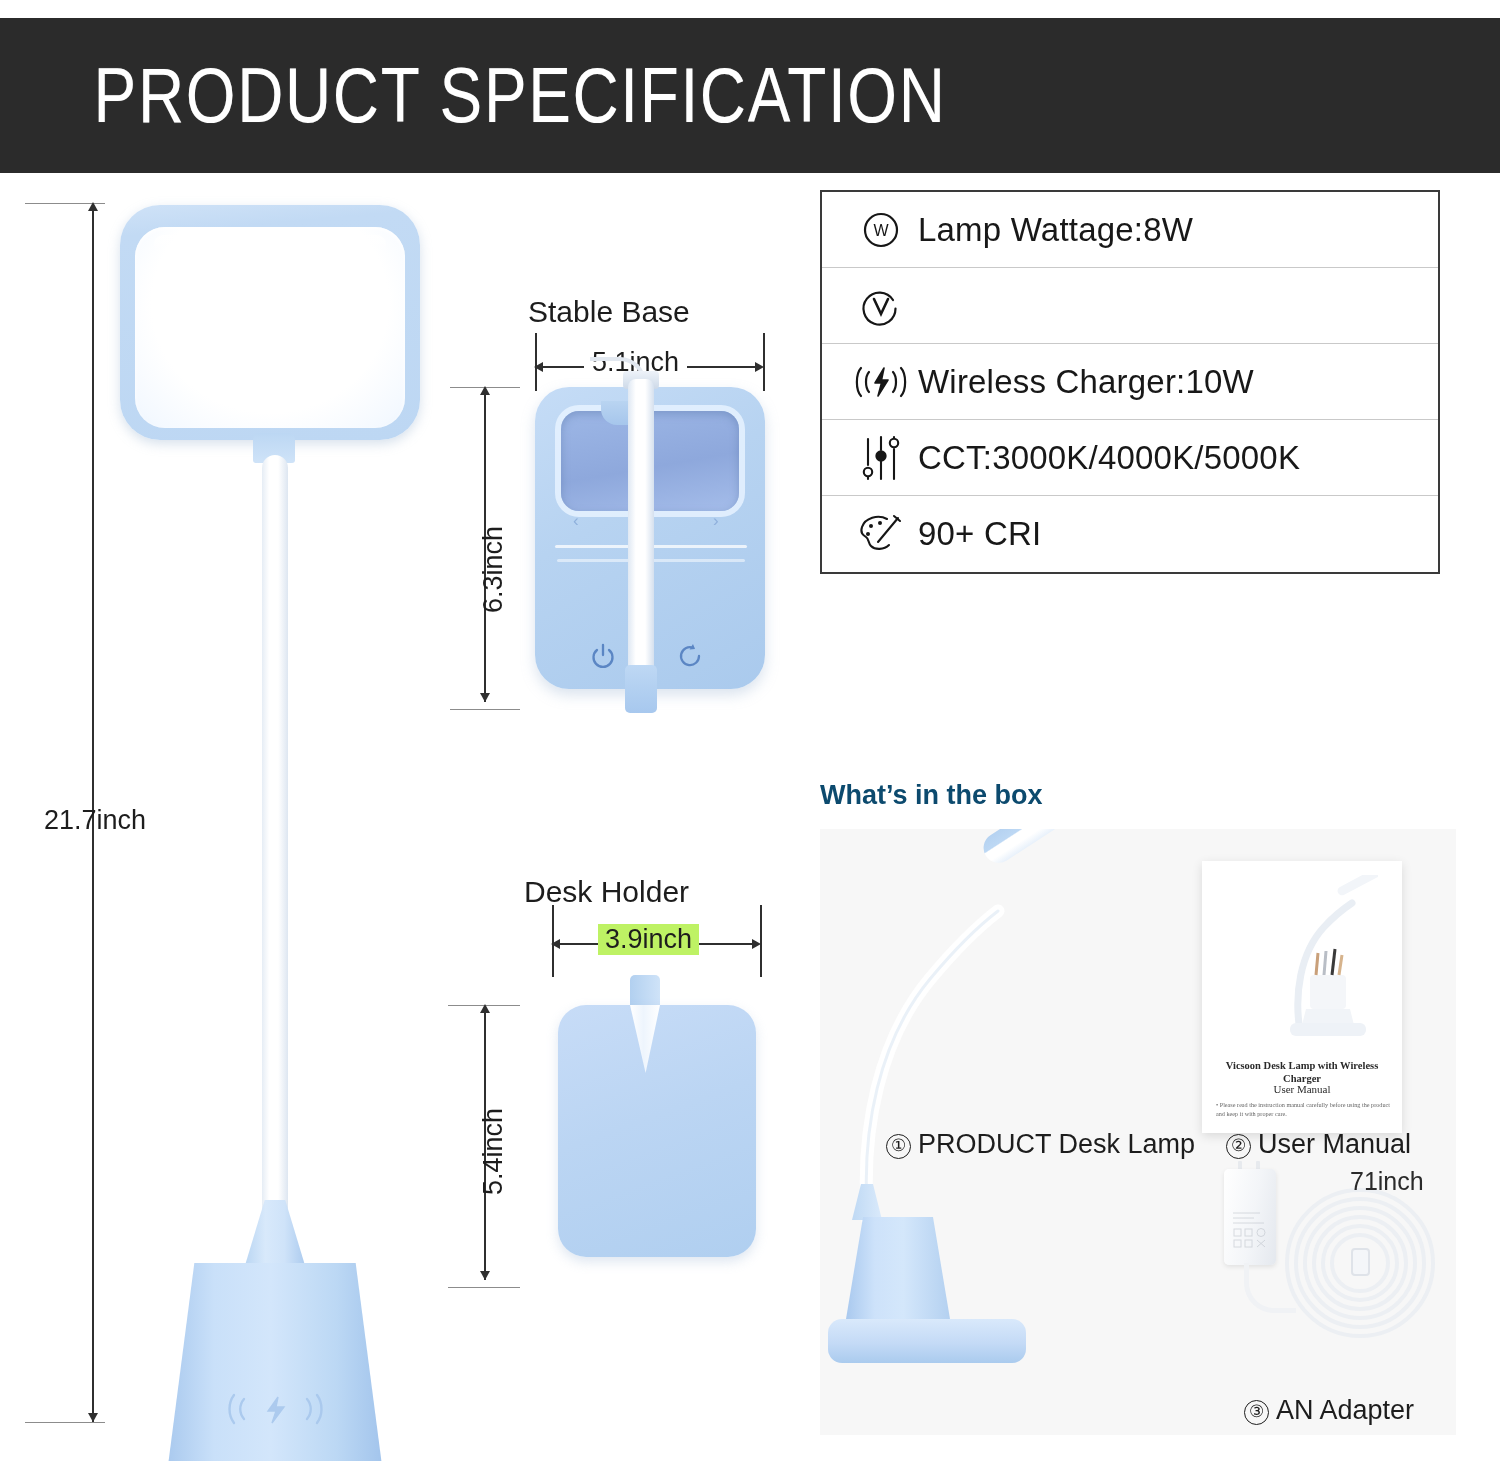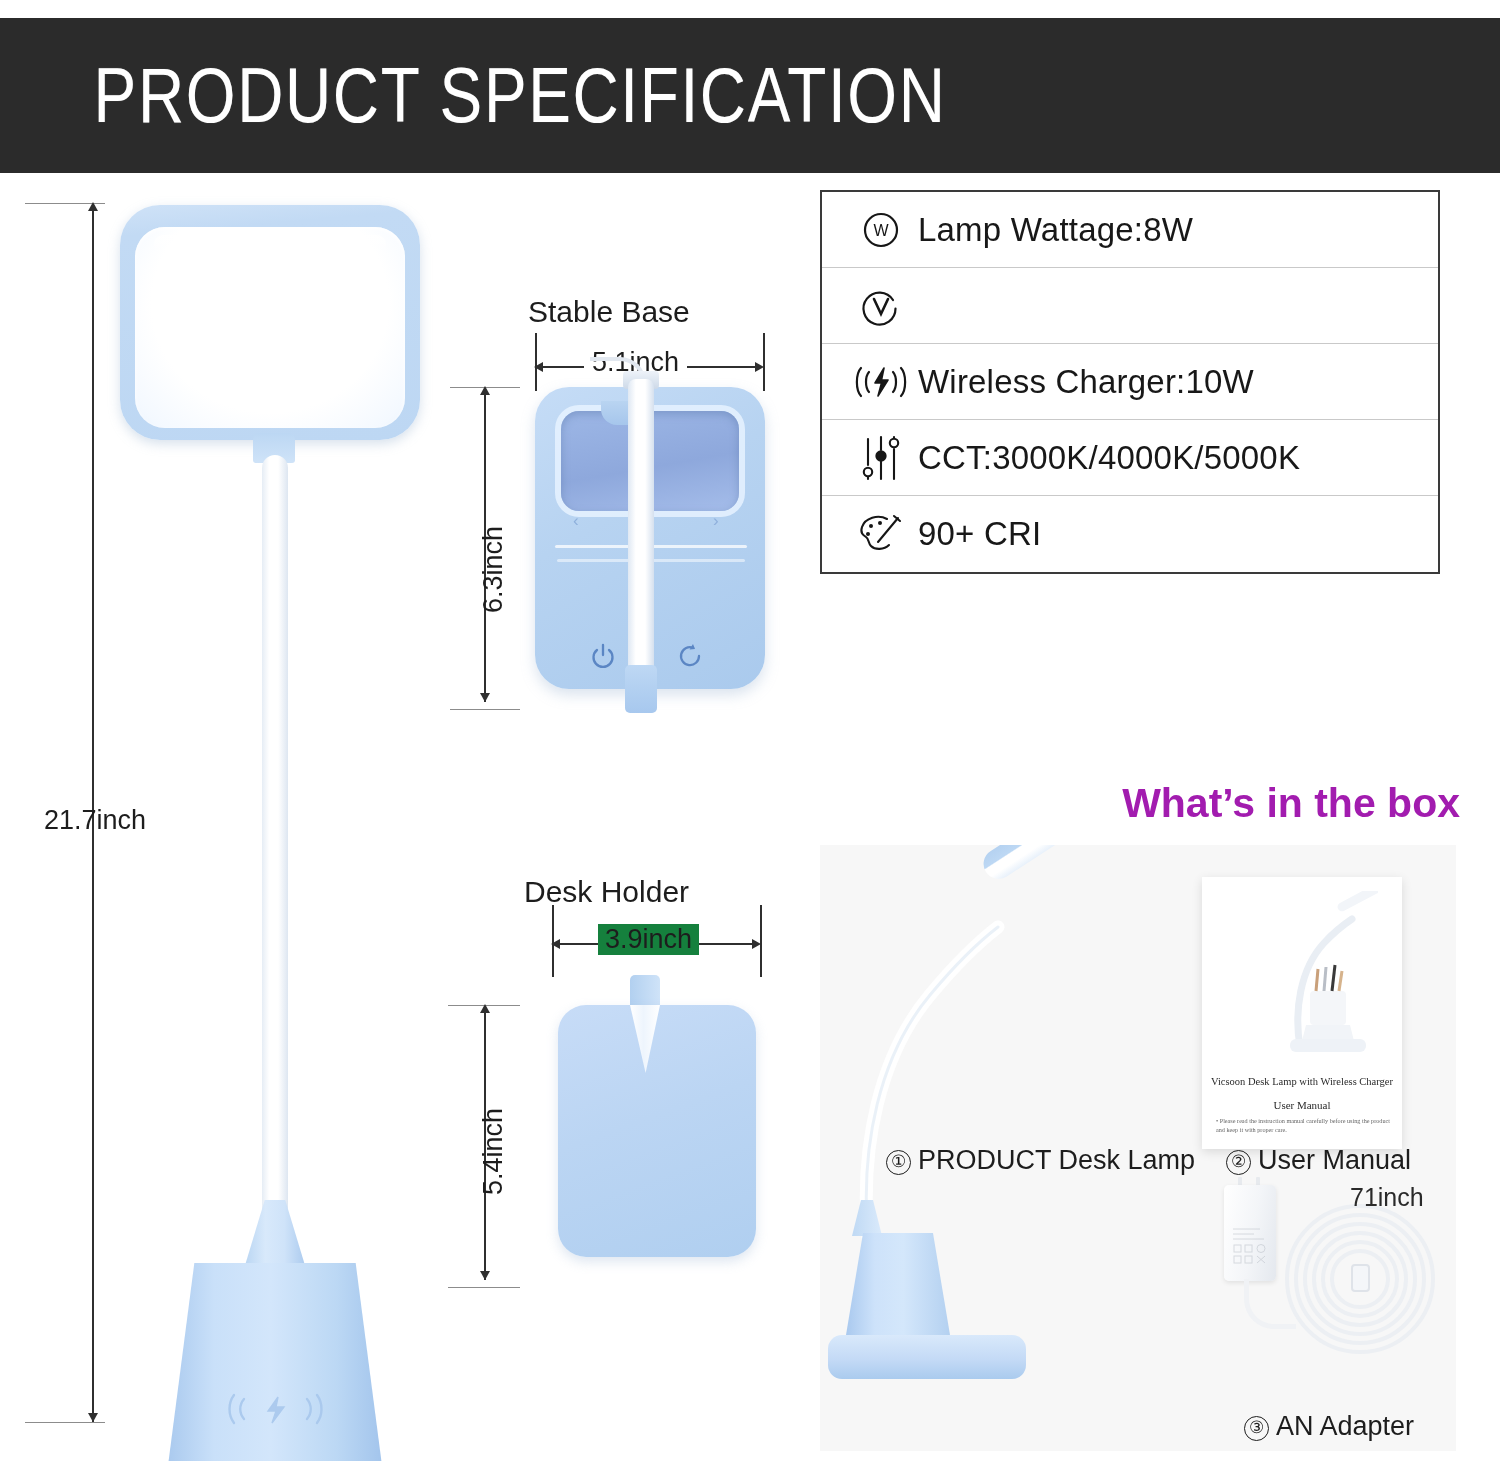--- a/index.html
+++ b/index.html
@@ -184,22 +184,22 @@
   .spec-icon {
     width: 74px; flex: 0 0 74px;
     display: flex; align-items: center; justify-content: center;
     color: #161616;
   }
   .spec-text { font-size: 33px; color: #181818; letter-spacing: .2px; }
 
   
   #box-section { position: absolute; left: 820px; top: 780px; width: 640px; }
   #box-title {
-    text-align: right; font-size: 41px; font-weight: bold;
-    color: #a21caf; margin-bottom: 18px;
+    text-align: left; font-size: 27px; font-weight: bold;
+    color: #0c4a6e; margin-bottom: 18px;
   }
   #box-panel {
     position: relative;
     width: 636px; height: 606px;
     background: #f7f7f7;
     overflow: hidden;
   }
 
   
   #box-lamp { position: absolute; left: 0; top: 0; width: 330px; height: 600px; }
@@ -236,21 +236,21 @@
     position: absolute; left: 382px; top: 32px;
     width: 200px; height: 272px;
     background: #ffffff;
     box-shadow: 0 3px 10px rgba(0,0,0,.12);
     overflow: hidden;
   }
   #manual-photo { position: absolute; left: 26px; top: 14px; width: 150px; height: 180px; }
   #manual-title-1 {
     position: absolute; left: 8px; top: 198px; width: 184px;
     text-align: center; font-family: "Liberation Serif", serif;
-    font-weight: normal; font-size: 10.5px; color: #2a2a2a; line-height: 1.25;
+    font-weight: bold; font-size: 10.5px; color: #2a2a2a; line-height: 1.25;
   }
   #manual-title-2 {
     position: absolute; left: 8px; top: 222px; width: 184px;
     text-align: center; font-family: "Liberation Serif", serif;
     font-size: 11px; color: #2a2a2a;
   }
   #manual-note {
     position: absolute; left: 14px; top: 240px; width: 176px;
     font-family: "Liberation Serif", serif;
     font-size: 6.2px; color: #666; line-height: 1.4;
@@ -369,21 +369,21 @@
 </div>
 
 <div id="lamp-holder-figure">
   <div class="dim-label" style="left:84px; top:0px; font-size:30px;">Desk Holder</div>
 
   <div class="dimline" style="left:112px; top:30px; width:1.6px; height:72px;"></div>
   <div class="dimline" style="left:320px; top:30px; width:1.6px; height:72px;"></div>
   <div class="dimline" style="left:117px; top:68px; width:198px; height:1.6px;"></div>
   <div class="arrow arrow-left" style="left:111px; top:64px;"></div>
   <div class="arrow arrow-right" style="left:312px; top:64px;"></div>
-  <div class="dim-label" style="left:158px; top:49px; background:#15803d; padding:0 7px;">3.9inch</div>
+  <div class="dim-label" style="left:158px; top:49px; background:#bef264; padding:0 7px;">3.9inch</div>
 
   <div class="ext-line" style="left:8px; top:130px; width:72px;"></div>
   <div class="ext-line" style="left:8px; top:412px; width:72px;"></div>
   <div class="dimline" style="left:44px; top:137px; width:1.6px; height:268px;"></div>
   <div class="arrow arrow-up" style="left:40px; top:129px;"></div>
   <div class="arrow arrow-down" style="left:40px; top:396px;"></div>
   <div class="dim-label vert" style="left:38px; top:320px;">5.4inch</div>
 
   <div id="holder-stem"></div>
   <div id="holder-plate"></div>

